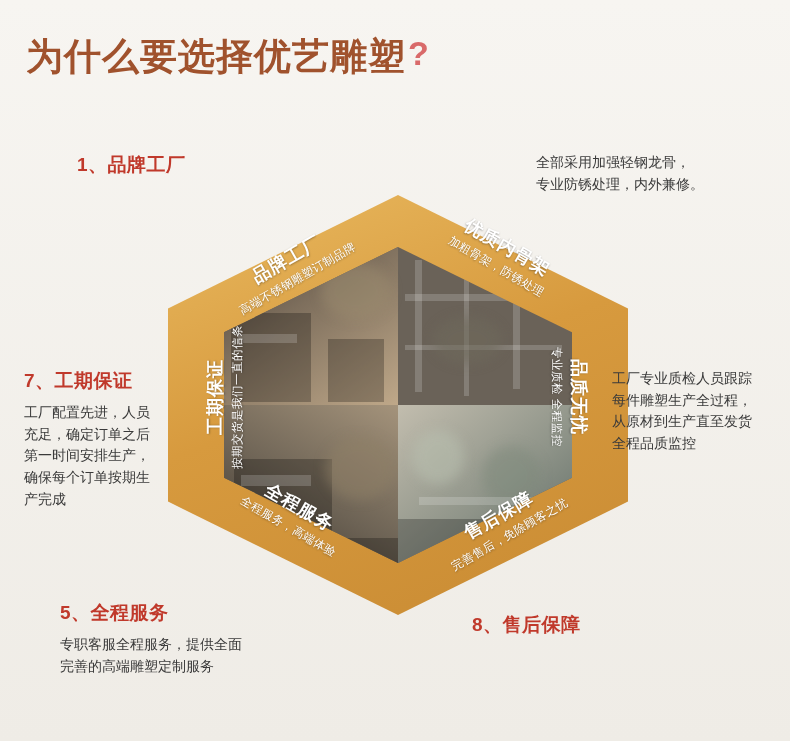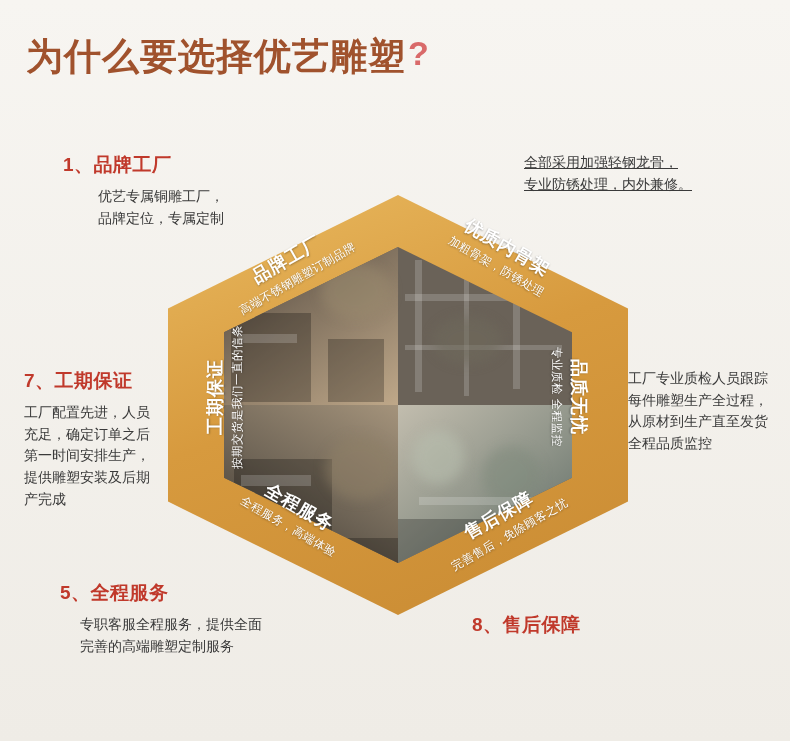--- a/index.html
+++ b/index.html
@@ -85,30 +85,30 @@
     font-size:19px;font-weight:bold;color:#c0392b;margin-bottom:8px;
     letter-spacing:.5px;white-space:nowrap;
   }
   .blk .body{
     font-size:14px;color:#3a3a3a;line-height:1.55;
   }
   .blk.left{text-align:left;}
   .blk.right{text-align:left;}
 
   .b1{left:62px;top:152px;width:240px;}
-  .b1 .head{margin-left:1px;}
+  .b1 .head{margin-left:15px;}
   .b1 .body{margin-left:36px;}
   .b2{left:516px;top:152px;width:250px;}
-  .b2 .body{margin-left:8px;text-decoration:underline;}
+  .b2 .body{margin-left:20px;}
   .b3{left:24px;top:368px;width:215px;}
   .b3 .body{margin-left:0;}
   .b4{left:612px;top:368px;width:175px;}
-  .b4 .body{margin-left:16px;}
-  .b5{left:60px;top:580px;width:300px;}
-  .b5 .body{margin-left:20px;}
+  .b4 .body{margin-left:0;}
+  .b5{left:60px;top:600px;width:300px;}
+  .b5 .body{}
   .b6{left:472px;top:612px;width:310px;}
   .b6 .body{margin-left:6px;}
 </style>
 </head>
 <body>
 
 <div class="page">
 
   <div class="title-wrap">
     <div class="title">为什么要选择优艺雕塑</div>
@@ -168,35 +168,33 @@
       <span class="small">全程服务，高端体验</span>
     </div>
     <div class="edge-label el-6">
       <span class="big">售后保障</span>
       <span class="small">完善售后，免除顾客之忧</span>
     </div>
   </div>
 
   <div class="blk left b1">
     <div class="head">1、品牌工厂</div>
-    <div class="body" style="white-space:pre-line;">优艺专属铜雕工厂，
-品牌定位，专属定制</div>
   </div>
 
   <div class="blk right b2">
     <div class="body" style="white-space:pre-line;">全部采用加强轻钢龙骨，
 专业防锈处理，内外兼修。</div>
   </div>
 
   <div class="blk left b3">
     <div class="head">7、工期保证</div>
     <div class="body" style="white-space:pre-line;">工厂配置先进，人员
 充足，确定订单之后
 第一时间安排生产，
-提供雕塑安装及后期
+确保每个订单按期生
 产完成</div>
   </div>
 
   <div class="blk right b4">
     <div class="body" style="white-space:pre-line;">工厂专业质检人员跟踪
 每件雕塑生产全过程，
 从原材到生产直至发货
 全程品质监控</div>
   </div>
 

